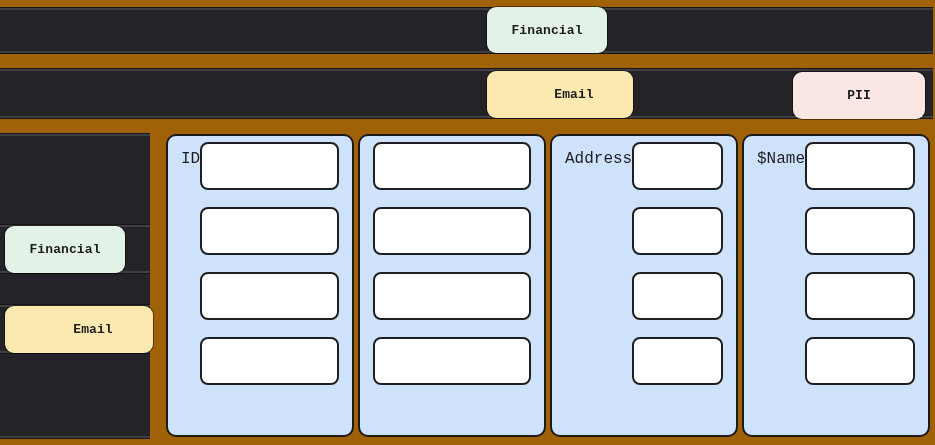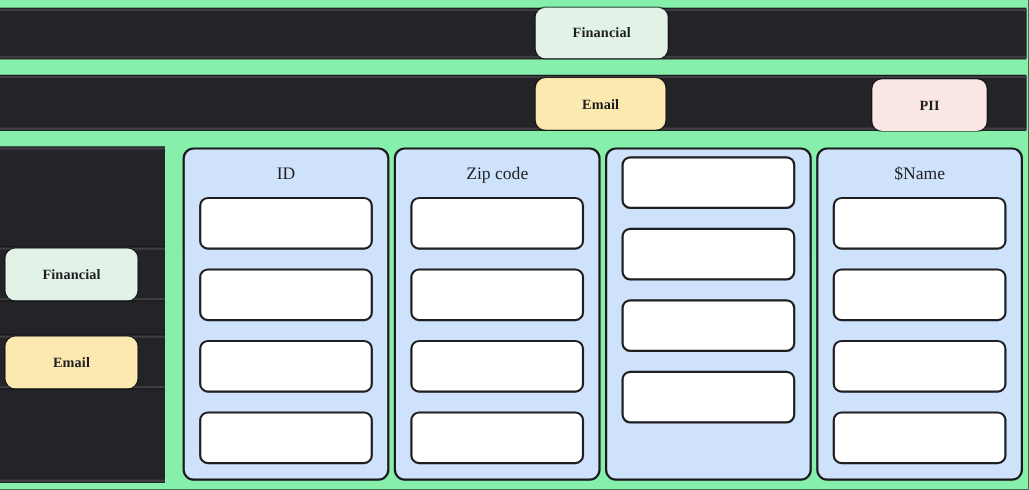--- a/index.html
+++ b/index.html
@@ -1,42 +1,42 @@
 <!DOCTYPE html>
 <html><head>
 <meta charset="utf-8">
 <style>
   html,body { margin:0; padding:0; background:#070708; }
   .stage {
     position:relative; width:935px; height:445px; overflow:hidden;
-    background:#86efac; font-family:Liberation Serif, serif;
+    background:#a16207; font-family:Liberation Mono, monospace;
   }
   
   .bar {
     position:absolute; left:0; width:933px; box-sizing:border-box;
     background:#232328;
     border-top:2px solid #3e3e43; border-bottom:2px solid #3e3e43;
     box-shadow:0 1px 0 #161618, 0 -1px 0 #161618;
   }
   .bar1 { top:8px;  height:45px; }
   .bar2 { top:69px; height:49px; }
 
   
   .tag {
     position:absolute; display:flex; align-items:center; justify-content:center;
     font-weight:bold; font-size:13px; color:#1d1d1f;
     border-radius:9px; box-shadow:0 0 0 1px rgba(0,0,0,0.45);
     letter-spacing:0.1px;
   }
   .tag-mint   { background:#e3f2e7; }
-  .tag-yellow { background:#fce9af; }
+  .tag-yellow { background:#fce9af;padding-left:28px; }
   .tag-pink   { background:#fae7e3; }
   .tag-financial-top { left:487px; top:7px;  width:120px; height:46px; }
   .tag-email-top     { left:487px; top:71px; width:118px; height:47px; }
-  .tag-pii           { left:793px; top:72px; width:104px; height:47px; }
+  .tag-pii           { left:793px; top:72px; width:132px; height:47px; }
 
   
   .sidebar {
     position:absolute; left:0; top:134px; width:150px; height:304px;
     box-sizing:border-box; background:#232328;
     border-top:2px solid #3e3e43; border-bottom:2px solid #3e3e43;
     box-shadow:0 1px 0 #161618, 0 -1px 0 #161618;
   }
   .side-row {
     position:absolute; left:0; width:150px; height:48px; box-sizing:border-box;
@@ -49,21 +49,21 @@
   .tag-email-side     { left:5px; top:170px; width:120px; height:47px; }
 
   
   .columns {
     position:absolute; left:166px; top:134px; width:764px; height:303px;
     display:flex; gap:4px;
   }
   .col {
     flex:1; box-sizing:border-box;
     background:#cfe2fc; border:2px solid #1a1a1c; border-radius:10px;
-    display:flex; flex-direction:column; padding:6px 13px 10px;
+    display:flex; flex-direction:row; padding:6px 13px 10px;
   }
   .col-header {
     text-align:center; font-size:16px; color:#1f1f23;
     padding:8px 0 11px; flex:0 0 auto;
   }
   .cells { display:flex; flex-direction:column; gap:17px; flex:1 1 auto; }
   .cell {
     height:48px; box-sizing:border-box; flex:0 0 auto;
     background:#ffffff; border:2px solid #1f1f21; border-radius:8px;
   }
@@ -102,39 +102,39 @@
     <div class="col">
       <div class="col-header">ID</div>
       <div class="cells">
         <div class="cell"></div>
         <div class="cell"></div>
         <div class="cell"></div>
         <div class="cell"></div>
       </div>
     </div>
 
-    <div class="col">
-      <div class="col-header">Zip code</div>
-      <div class="cells">
-        <div class="cell"></div>
-        <div class="cell"></div>
-        <div class="cell"></div>
-        <div class="cell"></div>
-      </div>
-    </div>
 
     <div class="col">
       <div class="cells">
         <div class="cell"></div>
         <div class="cell"></div>
         <div class="cell"></div>
         <div class="cell"></div>
       </div>
     </div>
 
+    <div class="col">
+      <div class="col-header">Address</div>
+      <div class="cells">
+        <div class="cell"></div>
+        <div class="cell"></div>
+        <div class="cell"></div>
+        <div class="cell"></div>
+      </div>
+    </div>
 
     <div class="col">
       <div class="col-header">$Name</div>
       <div class="cells">
         <div class="cell"></div>
         <div class="cell"></div>
         <div class="cell"></div>
         <div class="cell"></div>
       </div>
     </div>

